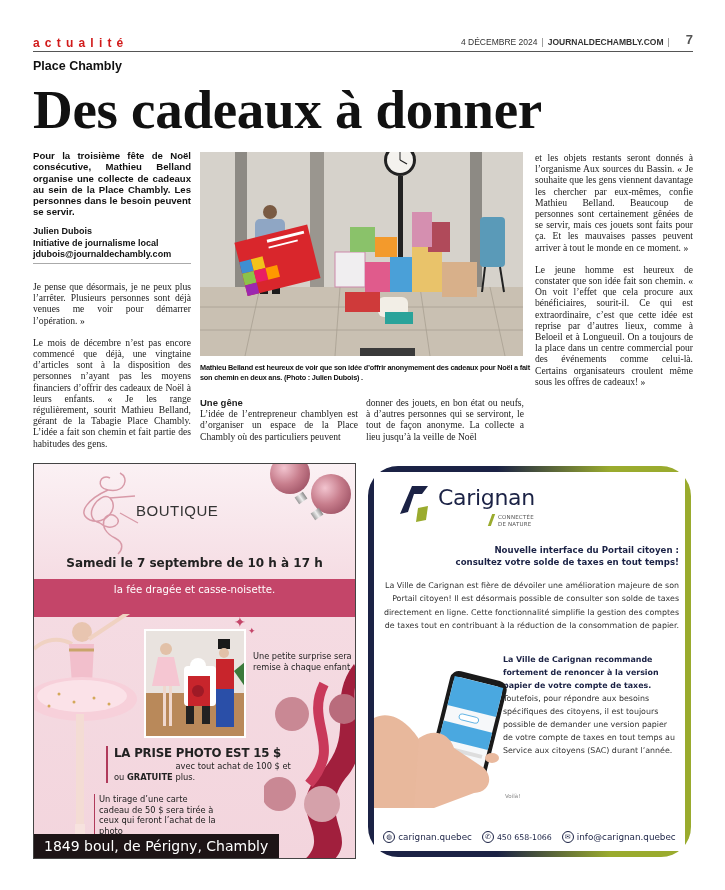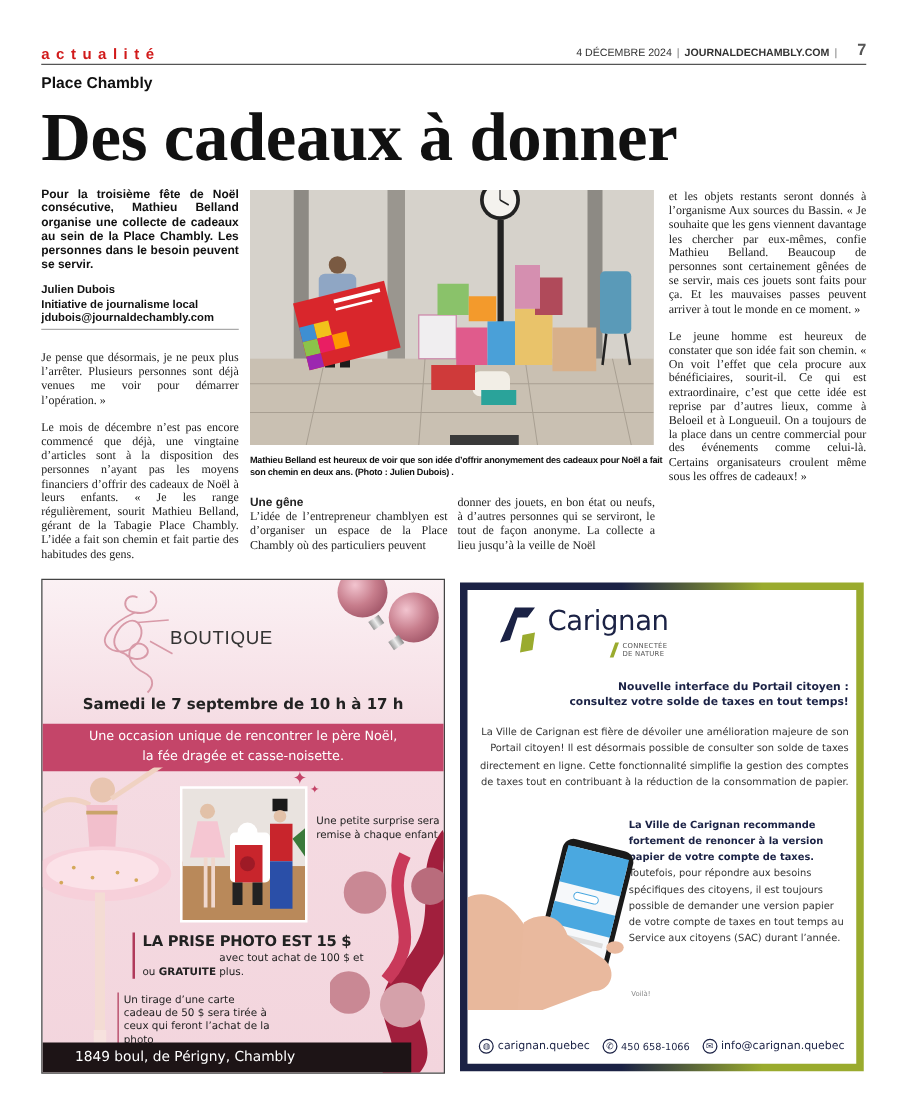--- a/index.html
+++ b/index.html
@@ -51,25 +51,25 @@
   .ad1 .dancer { position: absolute; left: 0; top: 150px; width: 105px; height: 230px; }
   .ad1 .santa-photo { position: absolute; left: 110px; top: 165px; width: 102px; height: 109px; border: 2px solid #fff; background: linear-gradient(180deg,#e6e0dc 0%,#dcd3cf 55%,#b98a5c 56%,#a37646 100%); overflow: hidden; }
   .ad1 .surprise { position: absolute; left: 219px; top: 187px; width: 100px; font-family: "DejaVu Sans", sans-serif; font-size: 8.2px; line-height: 11px; color: #222; }
   .ad1 .sparkle { position: absolute; color: #c44569; font-size: 14px; }
   .ad1 .ribbon { position: absolute; left: 230px; top: 200px; width: 95px; height: 196px; }
   .ad1 .price-block { position: absolute; left: 72px; top: 282px; border-left: 2px solid #b03a5b; padding-left: 6px; font-family: "DejaVu Sans", sans-serif; color: #222; }
   .ad1 .price-title { font-weight: bold; font-size: 11.8px; line-height: 15px; letter-spacing: -0.2px; }
   .ad1 .price-sub { font-size: 8.3px; line-height: 11px; }
   .ad1 .price-sub b { font-weight: bold; }
   .ad1 .draw-block { position: absolute; left: 60px; top: 330px; border-left: 1.5px solid #b03a5b; padding-left: 4px; font-family: "DejaVu Sans", sans-serif; font-size: 8.3px; line-height: 10.5px; color: #222; }
-  .ad1 .address-bar { position: absolute; left: 0; bottom: 0; width: 295px; height: 24px; background: #1d1416; color: #fff; font-family: "DejaVu Sans", sans-serif; font-size: 11px; line-height: 24px; padding-left: 26px; }
+  .ad1 .address-bar { position: absolute; left: 0; bottom: 0; width: 245px; height: 24px; background: #1d1416; color: #fff; font-family: "DejaVu Sans", sans-serif; font-size: 14px; line-height: 24px; padding-left: 10px; }
 
   
   .ad2 { position: absolute; left: 368px; top: 466px; width: 323px; height: 391px;
-         background: linear-gradient(90deg, #1b2245 0%, #1b2245 40%, #9aab2e 75%, #9aab2e 100%); padding: 6px; }
+         background: linear-gradient(90deg, #1b2245 0%, #1b2245 40%, #9aab2e 75%, #9aab2e 100%); padding: 6px; border-radius: 30px; }
   .ad2 .inner { position: relative; width: 100%; height: 100%; background: #fff; overflow: hidden; }
   .ad2 .mark { position: absolute; left: 24px; top: 12px; width: 36px; height: 40px; }
   .ad2 .wordmark { position: absolute; left: 64px; top: 13px; font-family: "DejaVu Sans", sans-serif; font-size: 22px; color: #1b2245; letter-spacing: -0.3px; }
   .ad2 .slash { position: absolute; left: 116px; top: 42px; width: 3px; height: 12px; background: #9aab2e; transform: skewX(-20deg); }
   .ad2 .tagline { position: absolute; left: 124px; top: 42px; font-family: "DejaVu Sans", sans-serif; font-size: 5.5px; line-height: 6.5px; color: #555; letter-spacing: 0.2px; }
   .ad2 .title { position: absolute; right: 6px; top: 72px; width: 300px; text-align: right; font-family: "DejaVu Sans", sans-serif; font-weight: bold; font-size: 8.6px; line-height: 12px; color: #1b2245; }
   .ad2 .body { position: absolute; left: 4px; right: 6px; top: 107px; text-align: right; font-family: "DejaVu Sans", sans-serif; font-size: 7.9px; line-height: 13.3px; color: #333; }
   .ad2 .reco { position: absolute; right: 6px; top: 181px; width: 176px; text-align: left; font-family: "DejaVu Sans", sans-serif; font-size: 7.9px; line-height: 13px; color: #333; }
   .ad2 .reco b { color: #1b2245; font-weight: bold; display: block; }
   .ad2 .phone-area { position: absolute; left: 0; top: 196px; width: 150px; height: 140px; }
@@ -186,21 +186,20 @@
 
   <svg class="logo-svg" viewBox="0 0 80 88">
     <path d="M40 10 C 30 5, 25 20, 38 22 C 55 25, 60 10, 50 5" fill="none" stroke="#d89aa8" stroke-width="1.5"></path>
     <path d="M38 22 C 20 30, 5 45, 20 52 C 35 58, 50 40, 40 30 C 30 22, 10 50, 30 55" fill="none" stroke="#d89aa8" stroke-width="1.5"></path>
     <path d="M30 55 C 40 65, 55 55, 45 48 C 35 42, 25 60, 45 70 C 55 75, 52 82, 48 86" fill="none" stroke="#d89aa8" stroke-width="1.5"></path>
     <path d="M40 30 L 65 28 M 50 45 L 68 55" fill="none" stroke="#d89aa8" stroke-width="1.3"></path>
   </svg>
   <div class="boutique">BOUTIQUE</div>
   <div class="date">Samedi le 7 septembre de 10 h à 17 h</div>
   <div class="band">
-    <div>Une occasion unique de rencontrer le père Noël,</div>
     <div>la fée dragée et casse-noisette.</div>
   </div>
 
   <svg class="dancer" viewBox="0 0 105 230">
     <circle cx="48" cy="18" r="10" fill="#e8c5b0"></circle>
     <path d="M55 25 L 100 -5" stroke="#f0d2c2" stroke-width="4" fill="none"></path>
     <path d="M38 30 C 20 20, 5 30, 0 35" stroke="#f0d2c2" stroke-width="4" fill="none"></path>
     <path d="M35 30 L 60 30 L 58 70 L 38 70 Z" fill="#f2bfcc"></path>
     <path d="M35 36 L 60 36" stroke="#c9a46a" stroke-width="3"></path>
     <ellipse cx="48" cy="85" rx="55" ry="22" fill="#f7d0da"></ellipse>

